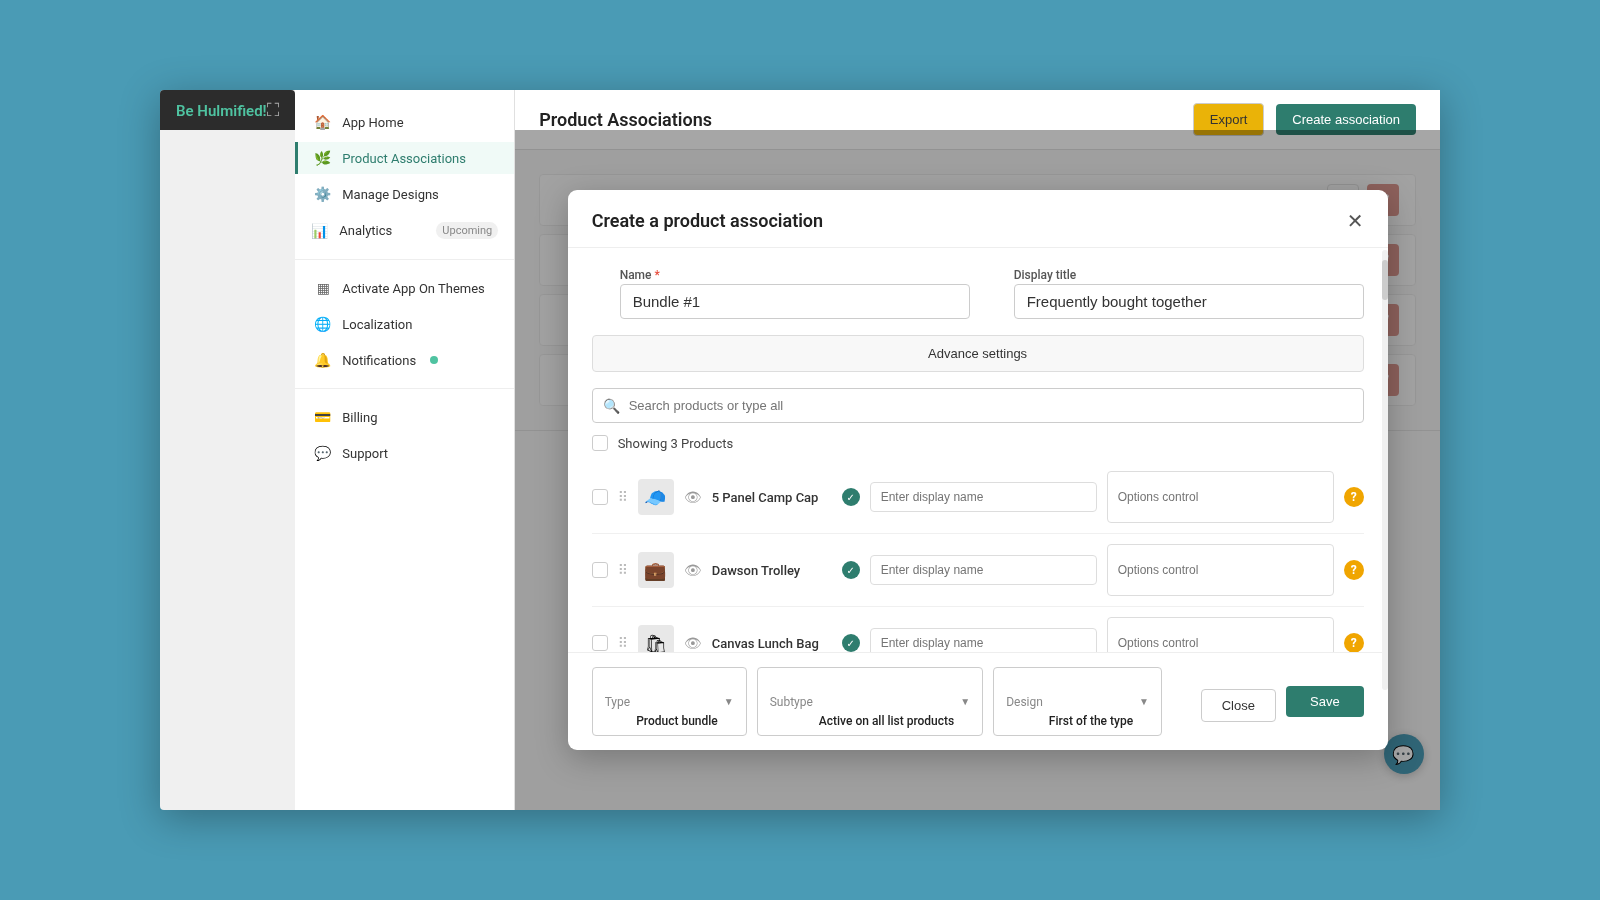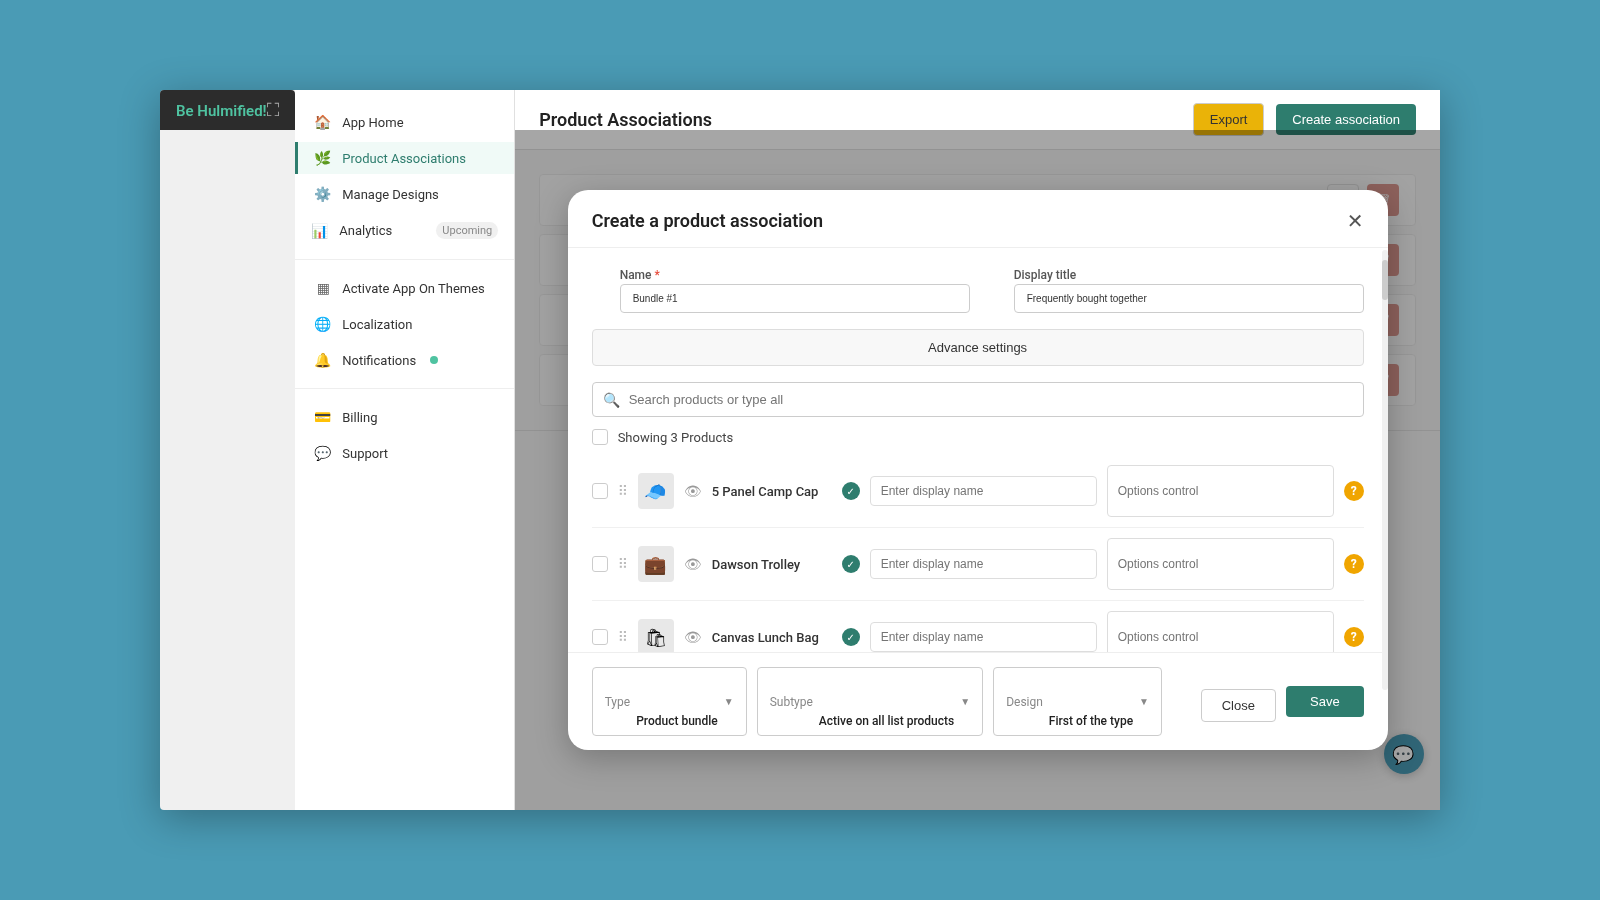--- a/index.html
+++ b/index.html
@@ -249,21 +249,21 @@
       background: rgba(0,0,0,0.35);
       display: flex;
       align-items: center;
       justify-content: center;
       z-index: 10;
     }
 
     
     .modal {
       background: #fff;
-      border-radius: 20px;
+      border-radius: 9px;
       width: 820px;
       max-height: 560px;
       display: flex;
       flex-direction: column;
       box-shadow: 0 8px 32px rgba(0,0,0,0.25);
       position: relative;
     }
     .modal-header {
       padding: 20px 24px 16px;
       display: flex;
@@ -309,21 +309,21 @@
     .form-label {
       font-size: 12px;
       color: #555;
       font-weight: 500;
     }
     .required-star { color: #e74c3c; }
     .form-input {
       border: 1px solid #ccc;
       border-radius: 4px;
       padding: 8px 12px;
-      font-size: 10px;
+      font-size: 15px;
       color: #333;
       outline: none;
     }
 
     
     .advance-settings-btn {
       width: 100%;
       padding: 10px;
       background: #f8f8f8;
       border: 1px solid #ddd;

